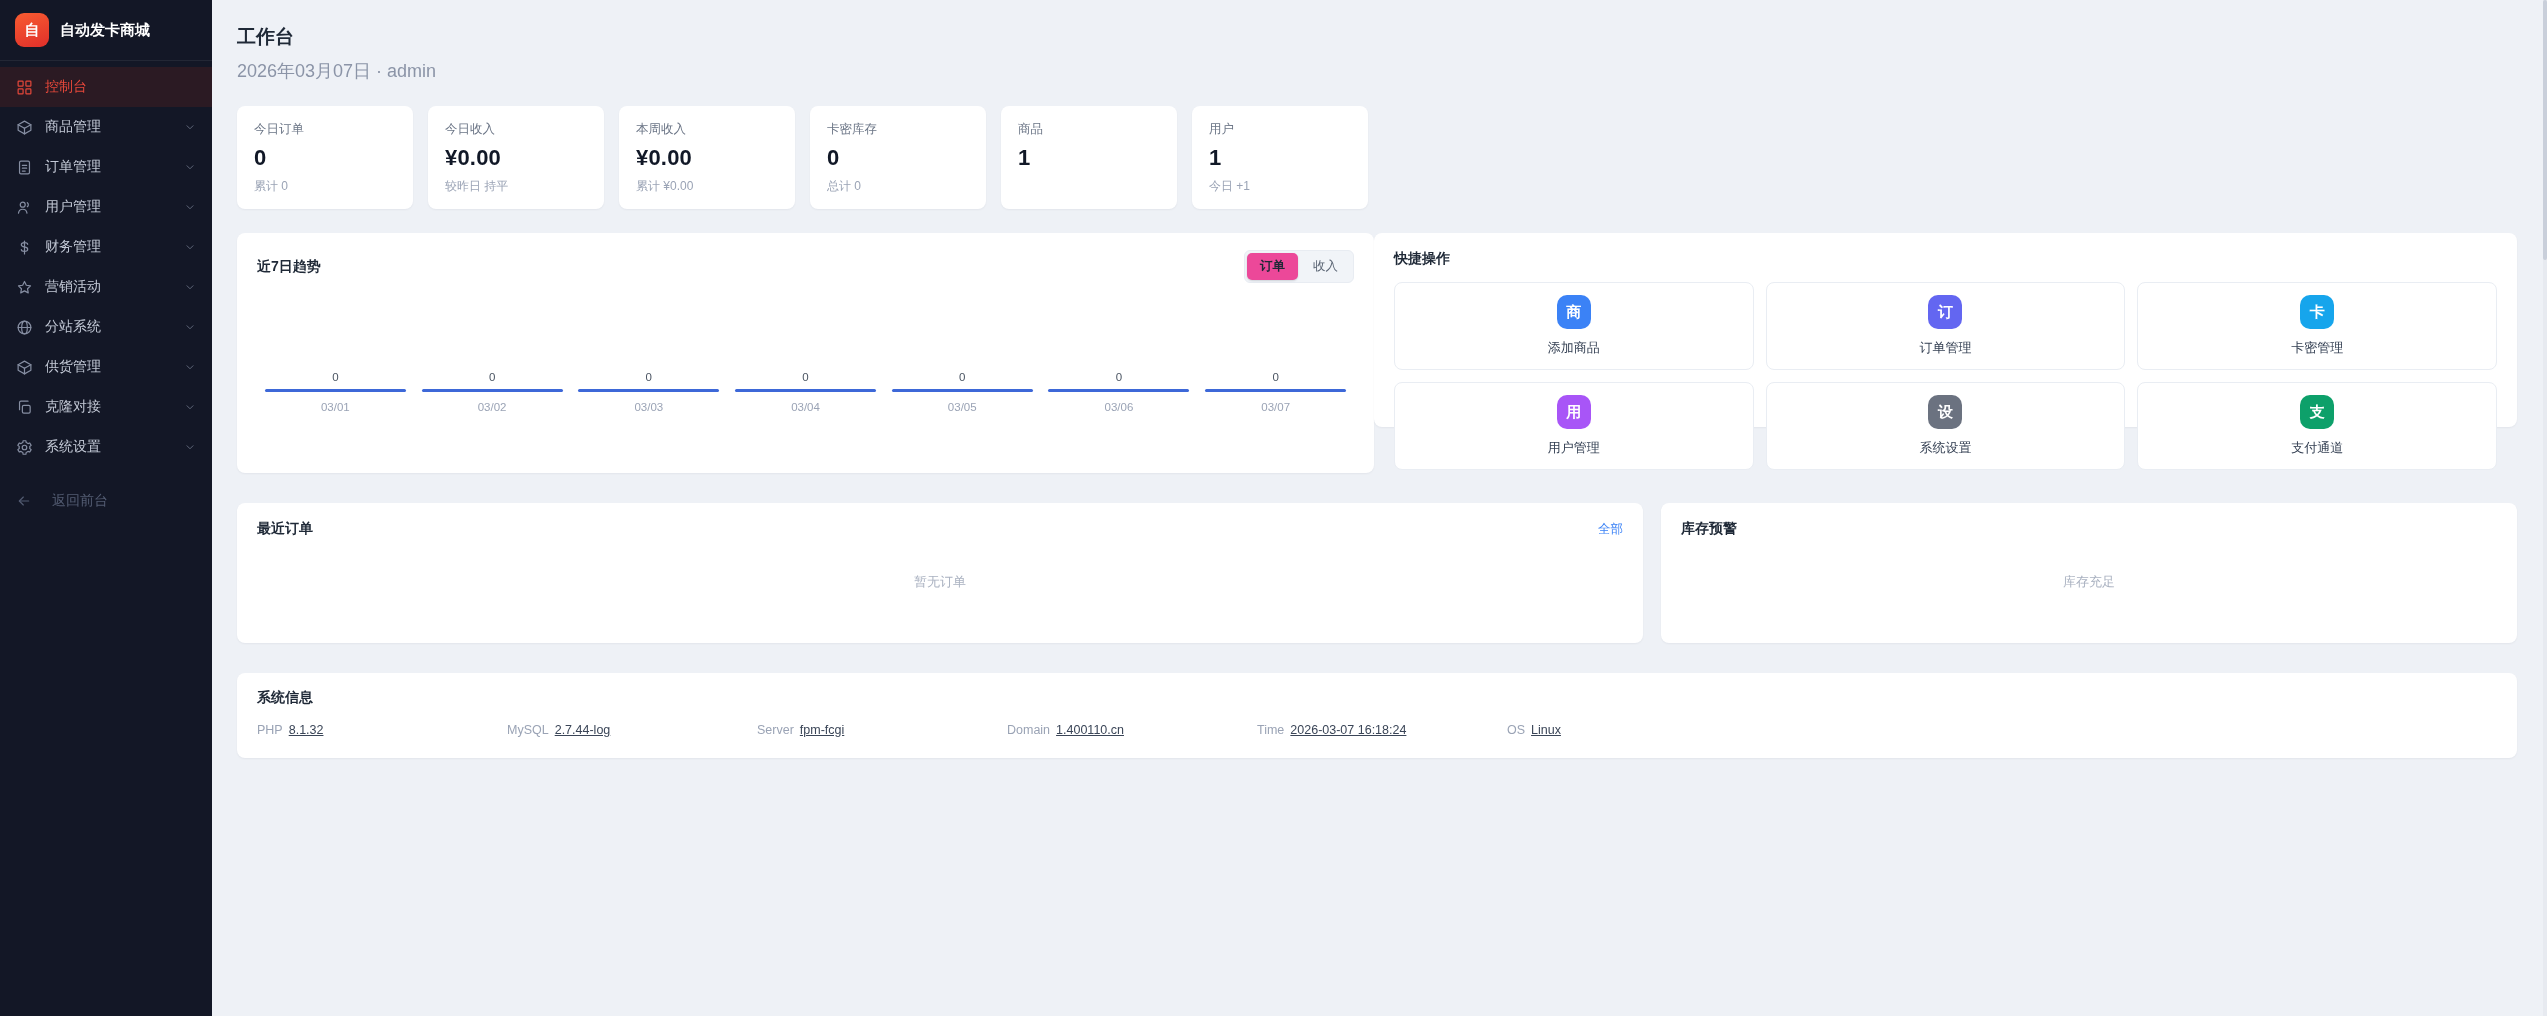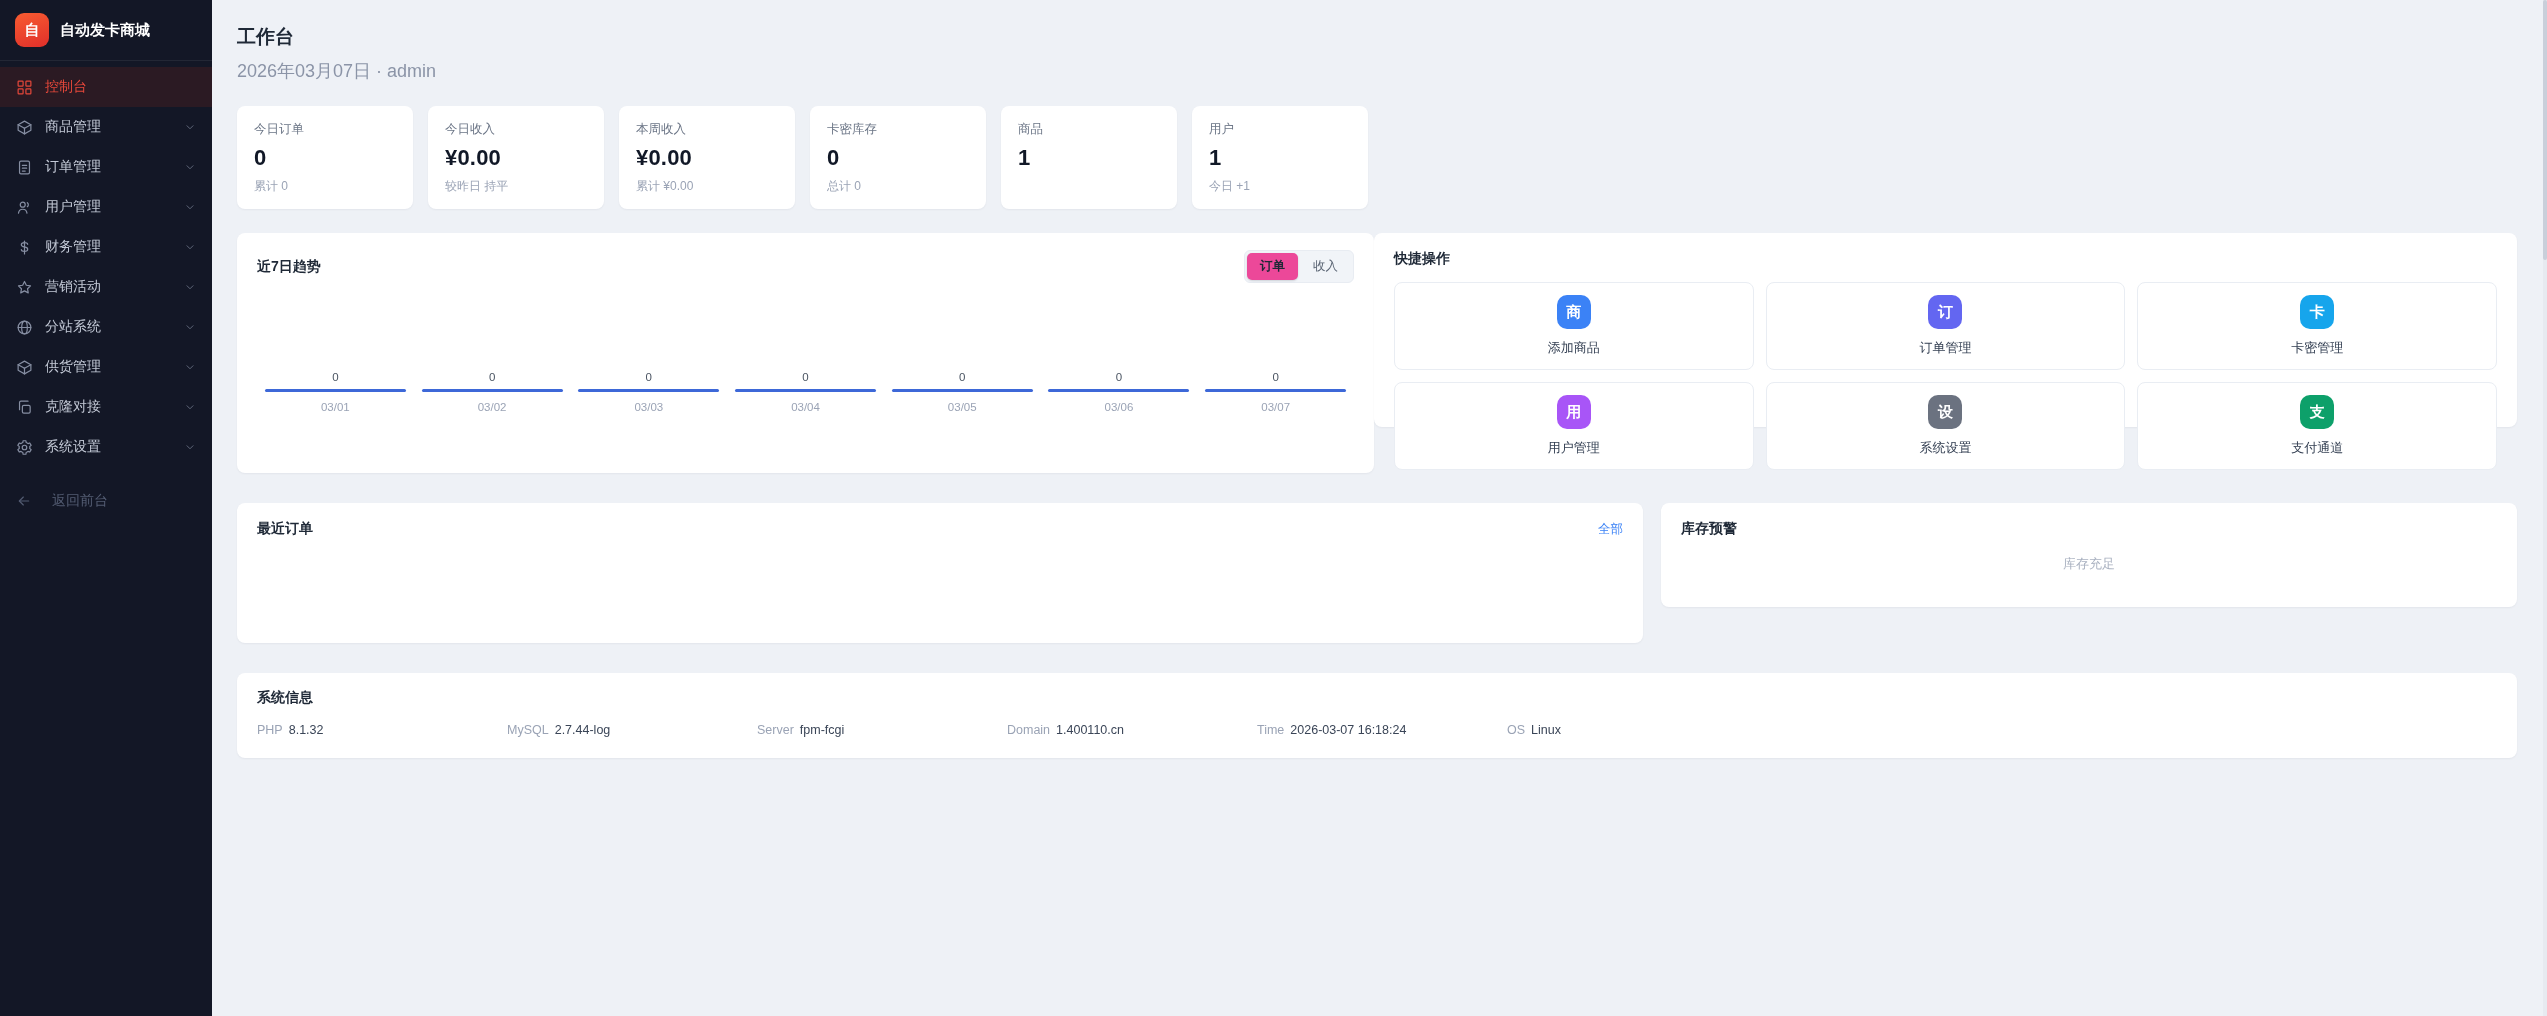--- a/index.html
+++ b/index.html
@@ -56,30 +56,30 @@
   .cbar{height:3px;background:#3d68d8;border-radius:2px;width:90%;margin:6px auto 0;}
   .cdate{margin-top:9px;font-size:11.5px;color:#9aa3b5;}
 
   .quick-grid{display:grid;grid-template-columns:repeat(3,1fr);gap:12px;margin-top:14px;}
   .tile{border:1px solid #e9edf3;border-radius:8px;height:86px;display:flex;flex-direction:column;align-items:center;justify-content:center;cursor:pointer;background:#fff;}
   .tile-icon{width:34px;height:34px;border-radius:10px;color:#fff;font-size:15px;font-weight:bold;display:flex;align-items:center;justify-content:center;}
   .tile-label{margin-top:10px;font-size:13px;color:#333f52;}
 
   .row3{display:flex;gap:18px;margin-top:30px;}
   .orders-card{flex:1416 1416 0;height:140px;padding:17px 20px;display:flex;flex-direction:column;}
-  .stock-card{flex:846 846 0;height:104px;padding:17px 20px;display:flex;flex-direction:column;}
+  .stock-card{flex:846 846 0;height:140px;padding:17px 20px;display:flex;flex-direction:column;}
   .link{font-size:12.5px;color:#3b82f6;cursor:pointer;}
   .empty{flex:1;display:flex;align-items:center;justify-content:center;font-size:13px;color:#a9b1c0;}
 
   .row4{margin-top:30px;}
   .sys-card{height:85px;padding:16px 20px;}
   .sys-row{display:flex;margin-top:16px;}
   .sys-item{width:250px;font-size:12.5px;white-space:nowrap;}
   .sys-label{color:#9aa3b5;margin-right:6px;}
-  .sys-value{color:#3a4557;}
+  .sys-value{color:#3a4557;text-decoration:underline;}
 
   .scrollbar{position:absolute;right:0;top:0;width:4px;height:100%;background:#e7eaf0;}
   .scroll-thumb{width:4px;height:260px;background:#c9cfda;border-radius:2px;}
 </style>
 </head>
 <body>
 
 <div class="page">
 
   <aside class="sidebar">
@@ -357,20 +357,21 @@
           </div>
       </section>
     </div>
 
     <div class="row3">
       <section class="card orders-card">
         <div class="card-head">
           <h3 class="card-title">最近订单</h3>
           <span class="link">全部</span>
         </div>
+        <div class="empty">暂无订单</div>
       </section>
 
       <section class="card stock-card">
         <div class="card-head">
           <h3 class="card-title">库存预警</h3>
         </div>
         <div class="empty">库存充足</div>
       </section>
     </div>
 

